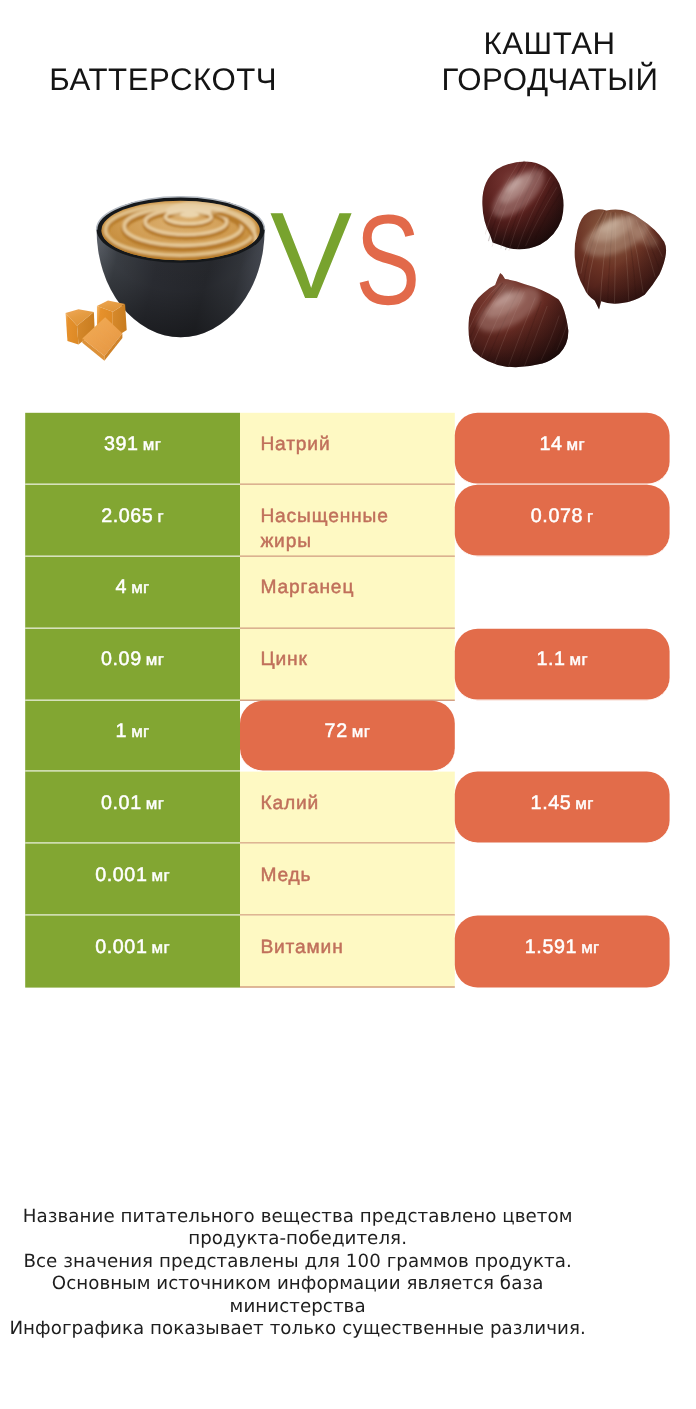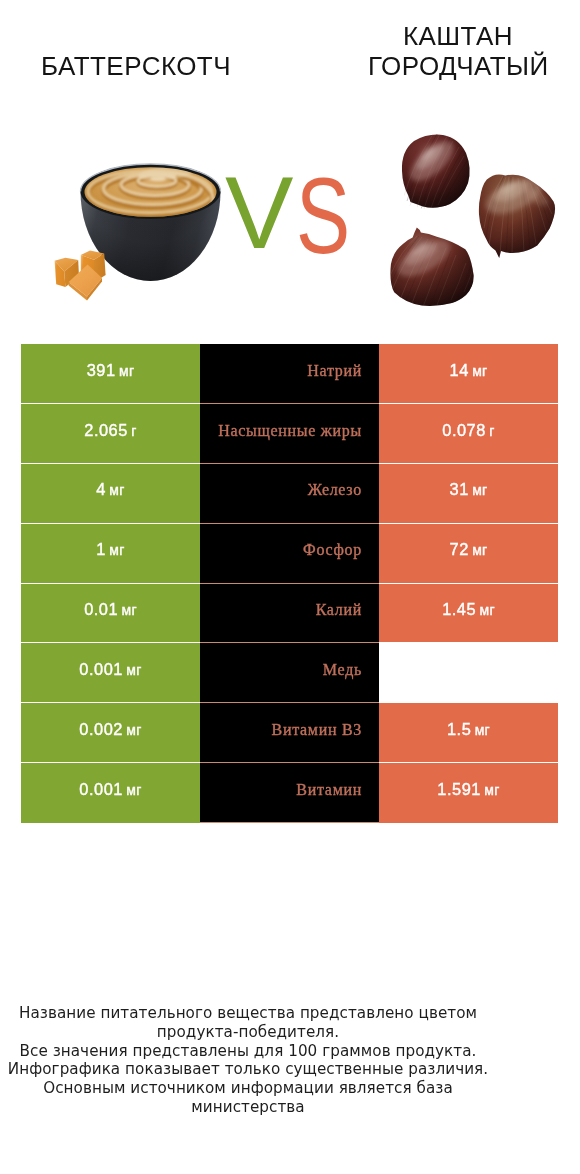--- a/index.html
+++ b/index.html
@@ -26,24 +26,24 @@
   .vs{position:absolute;left:226px;top:168px;width:140px;height:90px;}
   .vs span{display:inline-block;font-weight:400;line-height:1;position:absolute;}
   .vs .v{color:#78A32E;font-size:102.6px;left:-1px;top:-5.6px;}
   .vs .s{color:#E2694A;font-size:106.8px;left:69.7px;top:-5px;
          transform:scaleX(0.76);transform-origin:left top;}
 
   
   .table{position:absolute;left:21px;top:344px;width:537px;}
   .row{display:flex;height:59.9px;}
   .cell{box-sizing:border-box;display:flex;align-items:flex-start;justify-content:center;
-        width:179px;text-align:right;padding-top:15.7px;}
+        width:179px;text-align:left;padding-top:15.7px;}
   .cell-left{background:#82A632;color:#ffffff;border-bottom:1.6px solid #ffffff;}
-  .cell-mid{background:#000000;border-bottom:1.3px solid #C98A72;font-family:Liberation Serif, serif;}
-  .cell-right{background:#E26C4A;color:#ffffff;border-bottom:1.6px solid #ffffff;}
+  .cell-mid{background:#fef9c3;border-bottom:1.3px solid #C98A72;}
+  .cell-right{background:#E26C4A;color:#ffffff;border-bottom:1.6px solid #ffffff;border-radius:19px;}
   .row:last-child .cell-left,.row:last-child .cell-right{border-bottom:none;}
   .val{font-size:16.4px;font-weight:400;-webkit-text-stroke:0.42px currentColor;white-space:nowrap;letter-spacing:0.5px;line-height:21px;}
   .val .unit{font-size:14px;font-weight:400;-webkit-text-stroke:0.4px currentColor;margin-left:3.4px;letter-spacing:0.3px;}
   .lbl{font-size:16px;font-weight:400;-webkit-text-stroke:0.38px currentColor;
        color:#C0705B;line-height:21px;letter-spacing:0.7px;
        display:block;width:145px;}
 
   
   .note{position:absolute;left:0;top:1004px;width:496px;text-align:center;
         color:#1e1e1e;font-family:"DejaVu Sans", sans-serif;font-size:15.2px;line-height:18.8px;letter-spacing:0.05px;}
@@ -322,33 +322,38 @@
         </div>
         <div class="cell cell-right">
           <span class="val">0.078<span class="unit">г</span></span>
         </div>
       </div>
       <div class="row">
         <div class="cell cell-left">
           <span class="val">4<span class="unit">мг</span></span>
         </div>
         <div class="cell cell-mid">
-          <span class="lbl">Железо</span>
-        </div>
-        <div class="cell cell-right">
-          <span class="val">31<span class="unit">мг</span></span>
+          <span class="lbl">Марганец</span>
+        </div>
+      </div>
+      <div class="row">
+        <div class="cell cell-left">
+          <span class="val">0.09<span class="unit">мг</span></span>
+        </div>
+        <div class="cell cell-mid">
+          <span class="lbl">Цинк</span>
+        </div>
+        <div class="cell cell-right">
+          <span class="val">1.1<span class="unit">мг</span></span>
         </div>
       </div>
       <div class="row">
         <div class="cell cell-left">
           <span class="val">1<span class="unit">мг</span></span>
         </div>
-        <div class="cell cell-mid">
-          <span class="lbl">Фосфор</span>
-        </div>
         <div class="cell cell-right">
           <span class="val">72<span class="unit">мг</span></span>
         </div>
       </div>
       <div class="row">
         <div class="cell cell-left">
           <span class="val">0.01<span class="unit">мг</span></span>
         </div>
         <div class="cell cell-mid">
           <span class="lbl">Калий</span>
@@ -356,46 +361,35 @@
         <div class="cell cell-right">
           <span class="val">1.45<span class="unit">мг</span></span>
         </div>
       </div>
       <div class="row">
         <div class="cell cell-left">
           <span class="val">0.001<span class="unit">мг</span></span>
         </div>
         <div class="cell cell-mid">
           <span class="lbl">Медь</span>
-        </div>
-      </div>
-      <div class="row">
-        <div class="cell cell-left">
-          <span class="val">0.002<span class="unit">мг</span></span>
-        </div>
-        <div class="cell cell-mid">
-          <span class="lbl">Витамин B3</span>
-        </div>
-        <div class="cell cell-right">
-          <span class="val">1.5<span class="unit">мг</span></span>
         </div>
       </div>
       <div class="row">
         <div class="cell cell-left">
           <span class="val">0.001<span class="unit">мг</span></span>
         </div>
         <div class="cell cell-mid">
           <span class="lbl">Витамин</span>
         </div>
         <div class="cell cell-right">
           <span class="val">1.591<span class="unit">мг</span></span>
         </div>
       </div>
     </div>
 
   <div class="note">
       <div>Название питательного вещества представлено цветом</div>
       <div>продукта-победителя.</div>
       <div>Все значения представлены для 100 граммов продукта.</div>
+      <div>Основным источником информации является база министерства</div>
       <div>Инфографика показывает только существенные различия.</div>
-      <div>Основным источником информации является база министерства</div>
     </div>
 </div>
 
 </body></html>

